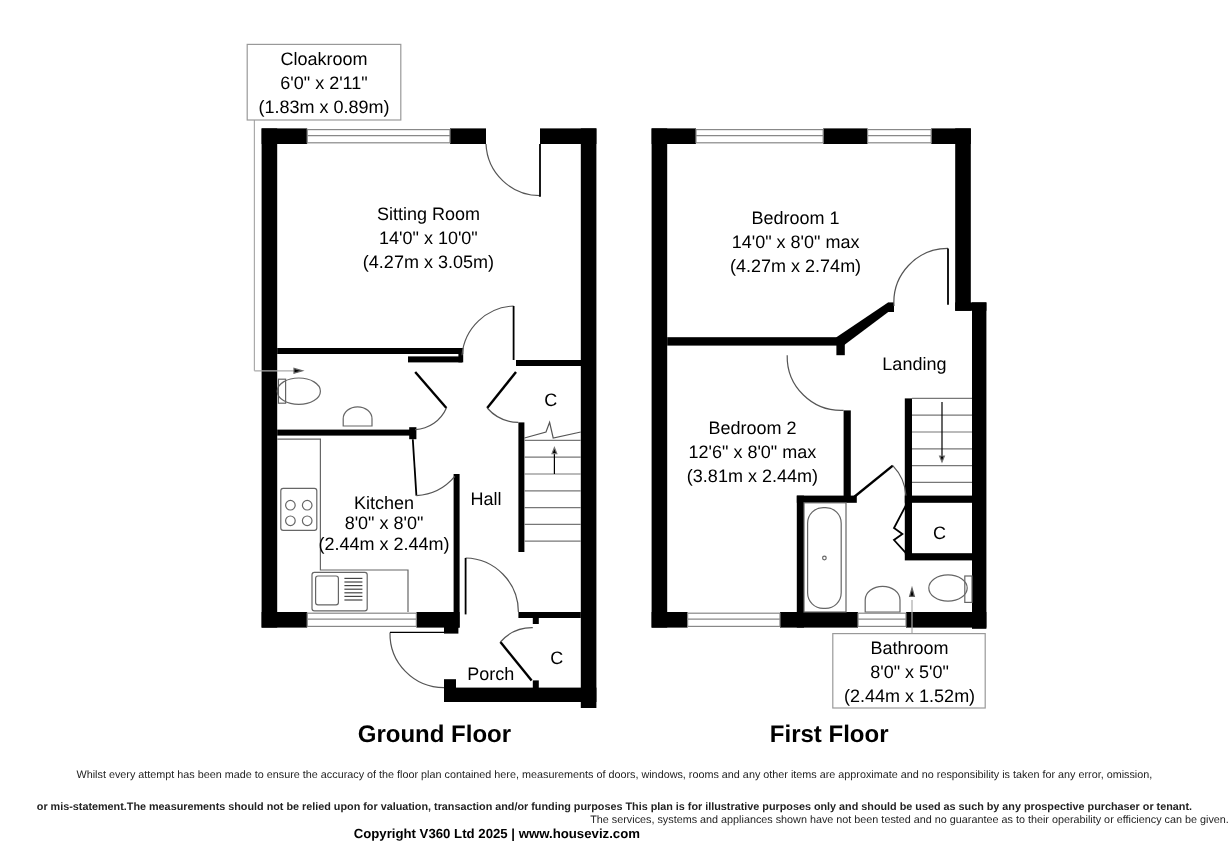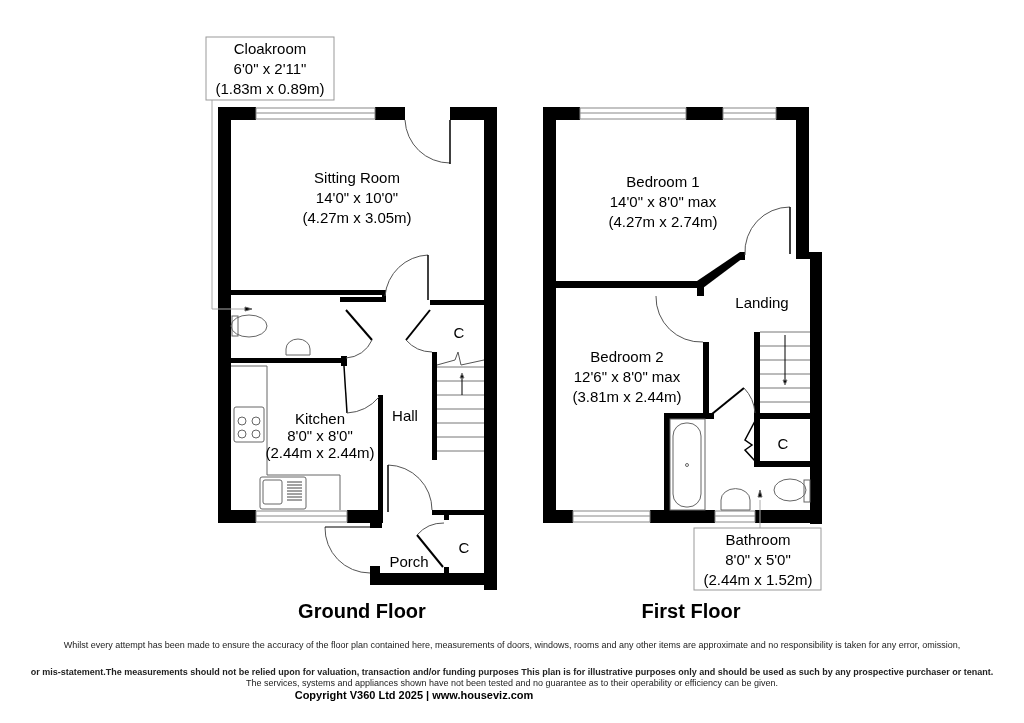--- a/index.html
+++ b/index.html
@@ -239,14 +239,14 @@
   <text class="room-label" x="758" y="545">Bathroom</text>
   <text class="room-label" x="758" y="565">8'0" x 5'0"</text>
   <text class="room-label" x="758" y="585">(2.44m x 1.52m)</text>
 
   <text class="floor-title" x="362" y="618">Ground Floor</text>
   <text class="floor-title" x="691" y="618">First Floor</text>
 </svg>
 
 <div class="disclaimer" style="top:640px;">Whilst every attempt has been made to ensure the accuracy of the floor plan contained here, measurements of doors, windows, rooms and any other items are approximate and no responsibility is taken for any error, omission,</div>
 <div class="disclaimer" style="top:667px;font-weight:bold;">or mis-statement.The measurements should not be relied upon for valuation, transaction and/or funding purposes This plan is for illustrative purposes only and should be used as such by any prospective purchaser or tenant.</div>
-<div class="disclaimer" style="top:678px;">The services, systems and appliances shown have not been tested and no guarantee as to their operability or efficiency can be given.</div>
+<div class="disclaimer" style="top:678px;text-align:right;">The services, systems and appliances shown have not been tested and no guarantee as to their operability or efficiency can be given.</div>
 <div class="copyright">Copyright V360 Ltd 2025 | www.houseviz.com</div>
 
 </body></html>

